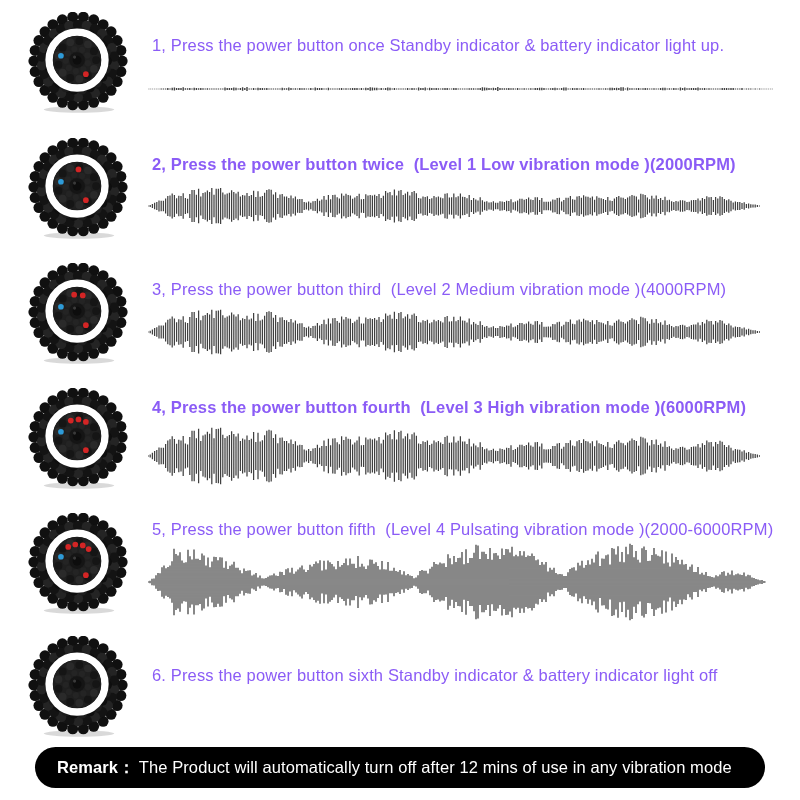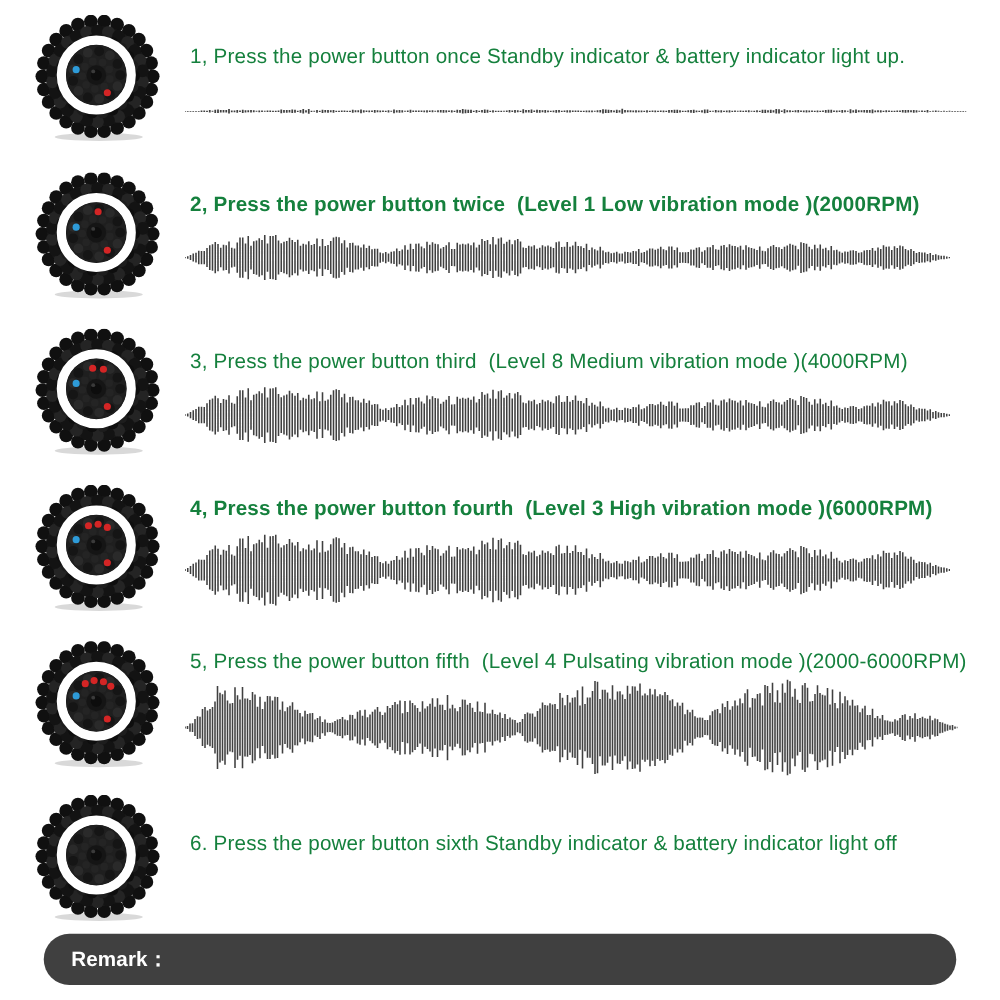--- a/index.html
+++ b/index.html
@@ -3,27 +3,27 @@
 <meta charset="utf-8">
 <style>
   html,body{margin:0;padding:0;background:#ffffff;}
   .sheet{
     position:relative;width:800px;height:800px;background:#ffffff;overflow:hidden;
     font-family:"Liberation Sans",sans-serif;
   }
   .ball{position:absolute;left:28px;width:102px;height:102px;}
   .ball svg{width:100%;height:100%;display:block;}
   .step-text{
-    position:absolute;left:152px;font-size:16.5px;color:#15803d;
+    position:absolute;left:152px;font-size:16.5px;color:#8b5cf6;
     letter-spacing:.15px;white-space:pre;
   }
   .wave{position:absolute;left:148px;}
   .remark{
     position:absolute;left:35px;top:747px;width:730px;height:41px;
-    background:#404040;border-radius:21px;color:#ffffff;
+    background:#000000;border-radius:21px;color:#ffffff;
     display:flex;align-items:center;box-sizing:border-box;padding:0 10px 0 22px;
     font-size:16.5px;letter-spacing:.1px;white-space:nowrap;
   }
   .remark-label{font-weight:bold;margin-right:4px;}
 </style>
 </head>
 <body>
 
 <div class="sheet">
   <div id="rows">
@@ -363,21 +363,21 @@
             <circle cx="60.50577276288991" cy="44.322528604628296" r="3.2" fill="#242424"></circle>
             <circle cx="50" cy="49" r="8" fill="#151515"></circle>
             <circle cx="50" cy="49" r="4.5" fill="#0d0d0d"></circle>
             <circle cx="47.5" cy="46" r="1.6" fill="#3a3a3a"></circle>
             <circle cx="33.579260953085836" cy="44.60007623325715" r="2.9" fill="#2e9bd8"></circle>
             <circle cx="47.047980979662185" cy="32.258268198792464" r="2.9" fill="#d42525"></circle>
             <circle cx="55.81434243653637" cy="33.02522544663956" r="2.9" fill="#d42525"></circle>
             <circle cx="59.00862749196448" cy="63.41681763465924" r="2.9" fill="#d42525"></circle>
           </svg>
         </div>
-        <div class="step-text" style="top: 280px;">3, Press the power button third  (Level 8 Medium vibration mode )(4000RPM)</div>
+        <div class="step-text" style="top: 280px;">3, Press the power button third  (Level 2 Medium vibration mode )(4000RPM)</div>
         <div class="wave" style="top: 299px;"><svg viewBox="0 0 612 66" width="612" height="66">
             <path d="M0.0 32.4L0.0 33.6M2.2 31.8L2.2 34.2M4.4 30.5L4.4 35.5M6.6 29.1L6.6 36.9M8.8 28.2L8.8 37.8M11.0 26.4L11.0 39.6M13.2 26.4L13.2 39.6M15.4 26.5L15.4 39.5M17.6 23.6L17.6 42.4M19.8 20.7L19.8 45.3M22.0 19.8L22.0 46.2M24.2 17.5L24.2 48.5M26.4 19.6L26.4 46.4M28.6 23.3L28.6 42.7M30.8 20.2L30.8 45.8M33.0 20.8L33.0 45.2M35.2 17.2L35.2 48.8M37.4 23.2L37.4 42.8M39.6 24.0L39.6 42.0M41.8 18.0L41.8 48.0M44.0 13.1L44.0 52.9M46.2 13.1L46.2 52.9M48.4 19.0L48.4 47.0M50.6 11.6L50.6 54.4M52.8 21.2L52.8 44.8M55.0 16.8L55.0 49.2M57.2 16.0L57.2 50.0M59.4 14.0L59.4 52.0M61.6 15.5L61.6 50.5M63.8 10.7L63.8 55.3M66.0 19.0L66.0 47.0M68.2 11.7L68.2 54.3M70.4 11.5L70.4 54.5M72.6 10.7L72.6 55.3M74.8 16.2L74.8 49.8M77.0 18.7L77.0 47.3M79.2 17.4L79.2 48.6M81.4 16.6L81.4 49.4M83.6 13.5L83.6 52.5M85.8 15.6L85.8 50.4M88.0 17.5L88.0 48.5M90.2 15.3L90.2 50.7M92.4 21.2L92.4 44.8M94.6 19.2L94.6 46.8M96.8 20.0L96.8 46.0M99.0 16.8L99.0 49.2M101.2 20.4L101.2 45.6M103.4 19.5L103.4 46.5M105.6 14.1L105.6 51.9M107.8 21.9L107.8 44.1M110.0 14.7L110.0 51.3M112.2 21.5L112.2 44.5M114.4 20.6L114.4 45.4M116.6 16.7L116.6 49.3M118.8 13.1L118.8 52.9M121.0 12.3L121.0 53.7M123.2 12.9L123.2 53.1M125.4 18.7L125.4 47.3M127.6 15.9L127.6 50.1M129.8 23.0L129.8 43.0M132.0 18.6L132.0 47.4M134.2 18.3L134.2 47.7M136.4 21.1L136.4 44.9M138.6 21.2L138.6 44.8M140.8 23.0L140.8 43.0M143.0 20.0L143.0 46.0M145.2 23.4L145.2 42.6M147.4 21.4L147.4 44.6M149.6 24.8L149.6 41.2M151.8 24.2L151.8 41.8M154.0 24.3L154.0 41.7M156.2 27.9L156.2 38.1M158.4 28.7L158.4 37.3M160.6 27.5L160.6 38.5M162.8 29.0L162.8 37.0M165.0 27.1L165.0 38.9M167.2 26.7L167.2 39.3M169.4 24.1L169.4 41.9M171.6 26.5L171.6 39.5M173.8 25.1L173.8 40.9M176.0 20.8L176.0 45.2M178.2 25.2L178.2 40.8M180.4 19.4L180.4 46.6M182.6 24.6L182.6 41.4M184.8 19.3L184.8 46.7M187.0 19.0L187.0 47.0M189.2 22.1L189.2 43.9M191.4 23.7L191.4 42.3M193.6 17.4L193.6 48.6M195.8 20.4L195.8 45.6M198.0 17.9L198.0 48.1M200.2 19.4L200.2 46.6M202.4 19.8L202.4 46.2M204.6 23.9L204.6 42.1M206.8 22.4L206.8 43.6M209.0 20.7L209.0 45.3M211.2 17.7L211.2 48.3M213.4 24.6L213.4 41.4M215.6 24.4L215.6 41.6M217.8 18.4L217.8 47.6M220.0 20.0L220.0 46.0M222.2 19.2L222.2 46.8M224.4 20.0L224.4 46.0M226.6 19.1L226.6 46.9M228.8 20.8L228.8 45.2M231.0 18.1L231.0 47.9M233.2 23.0L233.2 43.0M235.4 20.2L235.4 45.8M237.6 14.6L237.6 51.4M239.8 16.7L239.8 49.3M242.0 15.7L242.0 50.3M244.2 19.8L244.2 46.2M246.4 12.7L246.4 53.3M248.6 20.0L248.6 46.0M250.8 14.0L250.8 52.0M253.0 13.1L253.0 52.9M255.2 19.2L255.2 46.8M257.4 17.4L257.4 48.6M259.6 15.3L259.6 50.7M261.8 19.8L261.8 46.2M264.0 15.8L264.0 50.2M266.2 14.5L266.2 51.5M268.4 17.1L268.4 48.9M270.6 23.0L270.6 43.0M272.8 23.5L272.8 42.5M275.0 21.3L275.0 44.7M277.2 22.0L277.2 44.0M279.4 20.8L279.4 45.2M281.6 24.3L281.6 41.7M283.8 23.3L283.8 42.7M286.0 20.7L286.0 45.3M288.2 22.2L288.2 43.8M290.4 21.1L290.4 44.9M292.6 22.3L292.6 43.7M294.8 23.5L294.8 42.5M297.0 17.9L297.0 48.1M299.2 17.1L299.2 48.9M301.4 22.6L301.4 43.4M303.6 22.3L303.6 43.7M305.8 17.7L305.8 48.3M308.0 22.3L308.0 43.7M310.2 21.0L310.2 45.0M312.4 17.4L312.4 48.6M314.6 21.5L314.6 44.5M316.8 21.7L316.8 44.3M319.0 23.5L319.0 42.5M321.2 19.4L321.2 46.6M323.4 25.6L323.4 40.4M325.6 23.1L325.6 42.9M327.8 24.8L327.8 41.2M330.0 26.1L330.0 39.9M332.2 22.2L332.2 43.8M334.4 25.9L334.4 40.1M336.6 27.7L336.6 38.3M338.8 27.1L338.8 38.9M341.0 28.7L341.0 37.3M343.2 28.3L343.2 37.7M345.4 27.2L345.4 38.8M347.6 28.9L347.6 37.1M349.8 29.0L349.8 37.0M352.0 27.1L352.0 38.9M354.2 27.5L354.2 38.5M356.4 28.1L356.4 37.9M358.6 26.6L358.6 39.4M360.8 26.7L360.8 39.3M363.0 24.5L363.0 41.5M365.2 28.3L365.2 37.7M367.4 27.5L367.4 38.5M369.6 26.0L369.6 40.0M371.8 24.1L371.8 41.9M374.0 24.1L374.0 41.9M376.2 25.2L376.2 40.8M378.4 24.4L378.4 41.6M380.6 22.4L380.6 43.6M382.8 24.8L382.8 41.2M385.0 25.7L385.0 40.3M387.2 22.2L387.2 43.8M389.4 22.1L389.4 43.9M391.6 25.5L391.6 40.5M393.8 23.1L393.8 42.9M396.0 27.7L396.0 38.3M398.2 27.8L398.2 38.2M400.4 27.6L400.4 38.4M402.6 27.5L402.6 38.5M404.8 25.1L404.8 40.9M407.0 25.2L407.0 40.8M409.2 23.2L409.2 42.8M411.4 22.8L411.4 43.2M413.6 27.3L413.6 38.7M415.8 25.8L415.8 40.2M418.0 22.8L418.0 43.2M420.2 22.9L420.2 43.1M422.4 20.6L422.4 45.4M424.6 24.7L424.6 41.3M426.8 25.3L426.8 40.7M429.0 21.4L429.0 44.6M431.2 20.5L431.2 45.5M433.4 22.7L433.4 43.3M435.6 19.8L435.6 46.2M437.8 21.2L437.8 44.8M440.0 21.5L440.0 44.5M442.2 22.9L442.2 43.1M444.4 21.3L444.4 44.7M446.6 25.3L446.6 40.7M448.8 20.9L448.8 45.1M451.0 22.9L451.0 43.1M453.2 23.5L453.2 42.5M455.4 24.2L455.4 41.8M457.6 25.6L457.6 40.4M459.8 21.9L459.8 44.1M462.0 26.3L462.0 39.7M464.2 26.7L464.2 39.3M466.4 23.8L466.4 42.2M468.6 21.7L468.6 44.3M470.8 20.6L470.8 45.4M473.0 22.5L473.0 43.5M475.2 22.9L475.2 43.1M477.4 24.5L477.4 41.5M479.6 22.4L479.6 43.6M481.8 20.9L481.8 45.1M484.0 19.3L484.0 46.7M486.2 20.4L486.2 45.6M488.4 21.3L488.4 44.7M490.6 24.9L490.6 41.1M492.8 17.8L492.8 48.2M495.0 18.5L495.0 47.5M497.2 19.3L497.2 46.7M499.4 22.3L499.4 43.7M501.6 24.7L501.6 41.3M503.8 20.3L503.8 45.7M506.0 23.8L506.0 42.2M508.2 20.0L508.2 46.0M510.4 24.3L510.4 41.7M512.6 23.2L512.6 42.8M514.8 25.8L514.8 40.2M517.0 21.4L517.0 44.6M519.2 25.9L519.2 40.1M521.4 25.3L521.4 40.7M523.6 27.1L523.6 38.9M525.8 28.2L525.8 37.8M528.0 26.9L528.0 39.1M530.2 27.3L530.2 38.7M532.4 26.0L532.4 40.0M534.6 25.8L534.6 40.2M536.8 26.5L536.8 39.5M539.0 28.1L539.0 37.9M541.2 27.6L541.2 38.4M543.4 25.9L543.4 40.1M545.6 25.4L545.6 40.6M547.8 25.6L547.8 40.4M550.0 23.6L550.0 42.4M552.2 26.2L552.2 39.8M554.4 23.0L554.4 43.0M556.6 24.4L556.6 41.6M558.8 20.8L558.8 45.2M561.0 22.2L561.0 43.8M563.2 22.0L563.2 44.0M565.4 25.4L565.4 40.6M567.6 21.9L567.6 44.1M569.8 23.6L569.8 42.4M572.0 21.0L572.0 45.0M574.2 21.8L574.2 44.2M576.4 24.4L576.4 41.6M578.6 25.9L578.6 40.1M580.8 24.6L580.8 41.4M583.0 26.5L583.0 39.5M585.2 28.6L585.2 37.4M587.4 27.6L587.4 38.4M589.6 28.0L589.6 38.0M591.8 28.0L591.8 38.0M594.0 29.4L594.0 36.6M596.2 28.4L596.2 37.6M598.4 30.5L598.4 35.5M600.6 29.8L600.6 36.2M602.8 30.8L602.8 35.2M605.0 31.3L605.0 34.7M607.2 31.3L607.2 34.7M609.4 31.9L609.4 34.1M611.6 32.3L611.6 33.7" stroke="#303030" stroke-width="1.25" fill="none" opacity="0.92"></path>
           </svg></div>
       </div>
       <div>
         <div class="ball" style="top: 388px;">
           <svg viewBox="0 0 104 104">
             <ellipse cx="52" cy="99.5" rx="36" ry="3.2" fill="#000000" opacity="0.15"></ellipse>
             <circle cx="96" cy="50" r="5.6" fill="#101010"></circle>
             <circle cx="94.69238178417234" cy="60.769204892940095" r="5.6" fill="#101010"></circle>
@@ -718,14 +718,15 @@
             <circle cx="50" cy="49" r="8" fill="#151515"></circle>
             <circle cx="50" cy="49" r="4.5" fill="#0d0d0d"></circle>
             <circle cx="47.5" cy="46" r="1.6" fill="#3a3a3a"></circle>
           </svg>
         </div>
         <div class="step-text" style="top: 666px;">6. Press the power button sixth Standby indicator &amp; battery indicator light off</div>
       </div>
     </div>
   <div class="remark">
     <span class="remark-label">Remark：</span>
+      <span class="remark-text">The Product will automatically turn off after 12 mins of use in any vibration mode</span>
   </div>
 </div>
 
 </body></html>

